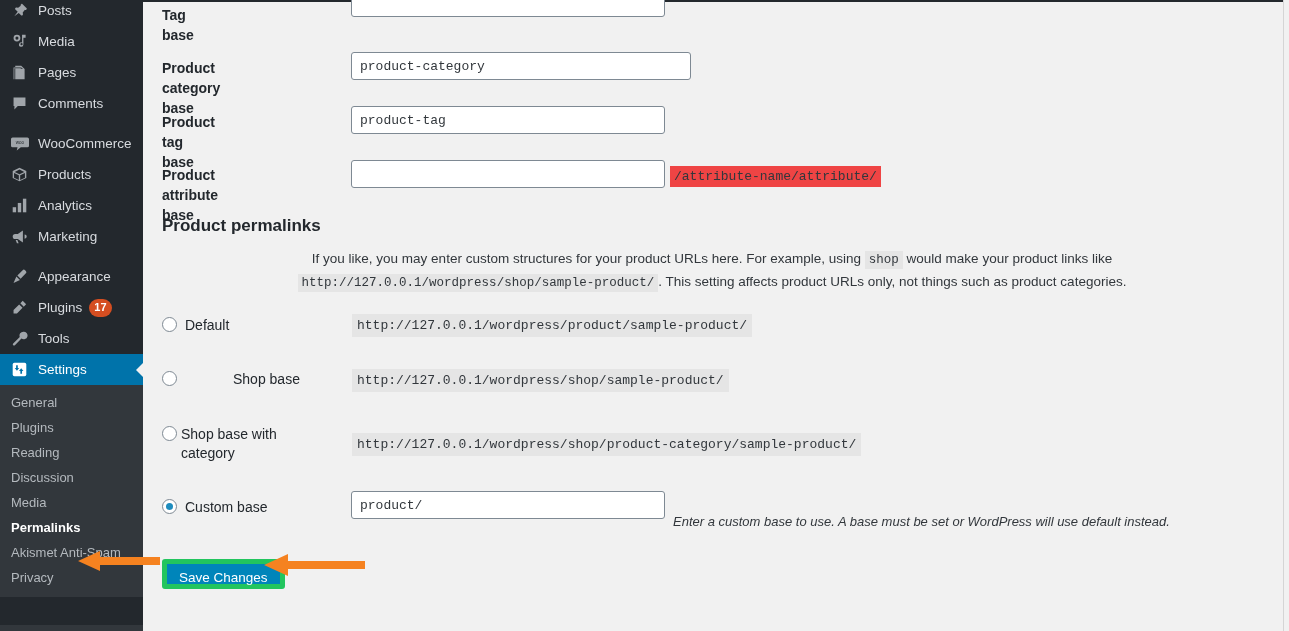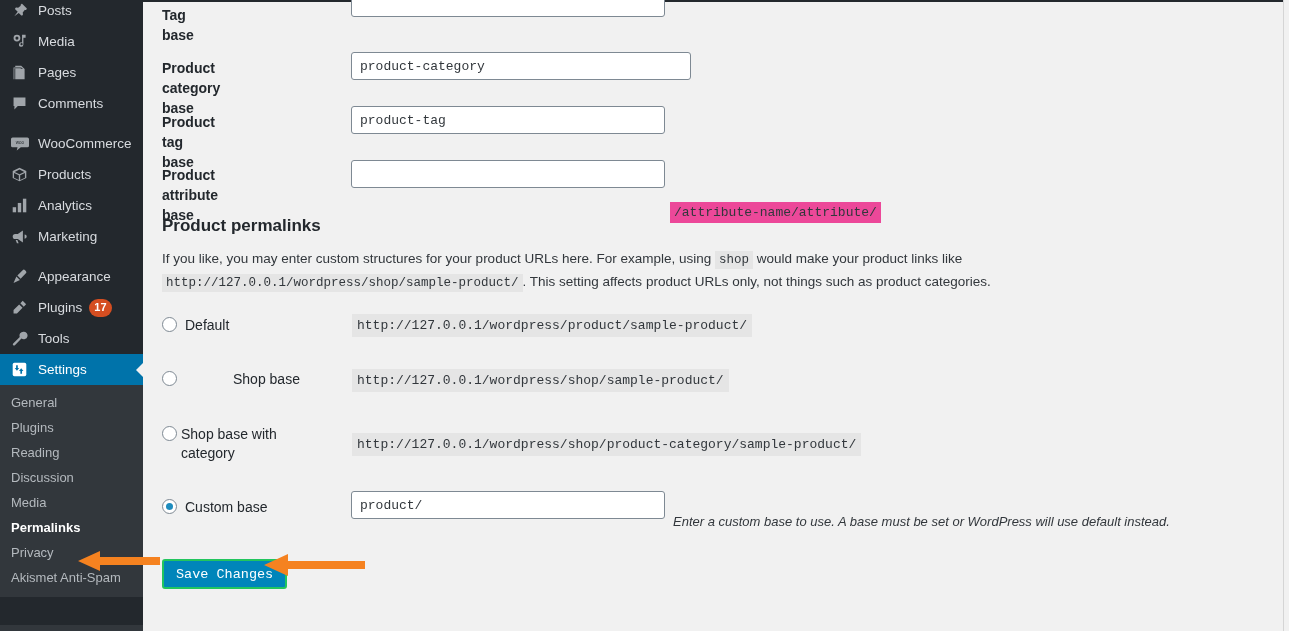--- a/index.html
+++ b/index.html
@@ -115,45 +115,45 @@
     background: #fff;
     color: #32373c;
     font-family: "Liberation Mono", monospace;
     font-size: 13px;
     padding: 0 8px;
     outline: none;
     line-height: 26px;
   }
   .code-hint {
     position: absolute;
-    background: #ec4899;
+    background: #ef4444;
     color: #32373c;
     font-family: "Liberation Mono", monospace;
     font-size: 13px;
     padding: 2px 4px;
     white-space: nowrap;
     line-height: 17px;
-    margin-top: 36px;
   }
 
   h2.section-title {
     position: absolute;
     margin: 0;
     font-size: 17px;
     font-weight: bold;
     color: #23282d;
     line-height: 22px;
   }
   p.section-desc {
     position: absolute;
     margin: 0;
     width: 1100px;
     font-size: 13.5px;
     color: #32373c;
     line-height: 21px;
+    text-align: center;
   }
   p.section-desc code {
     background: #e5e5e5;
     font-family: "Liberation Mono", monospace;
     font-size: 12.5px;
     padding: 2px 4px;
   }
 
   .radio-row { position: absolute; }
   .radio-dot {
@@ -196,24 +196,24 @@
     line-height: 20px;
     white-space: nowrap;
   }
 
   #save-btn {
     position: absolute;
     left: 19px; top: 559px;
     height: 30px;
     padding: 0 12px;
     background: #0085ba;
-    border: 2px solid #22c55e;
+    border: 5px solid #22c55e;
     border-radius: 3px;
     color: #fff;
-    font-family: Liberation Mono, monospace;
+    font-family: Liberation Sans, sans-serif;
     font-size: 13.5px;
     line-height: 28px;
     cursor: pointer;
   }
 
   
   .arrow { position: absolute; }
 </style>
 </head>
 <body>
@@ -343,22 +343,22 @@
         <span class="nub"></span>
       </div>
 
       <div class="submenu">
         <span class="sub-item">General</span>
         <span class="sub-item">Plugins</span>
         <span class="sub-item">Reading</span>
         <span class="sub-item">Discussion</span>
         <span class="sub-item">Media</span>
         <span class="sub-item current">Permalinks</span>
+        <span class="sub-item">Akismet Anti-Spam</span>
         <span class="sub-item">Privacy</span>
-        <span class="sub-item">Akismet Anti-Spam</span>
       </div>
 
     </div>
   </div>
   <div id="sidebar-bottom-strip"></div>
 
   <div id="content">
     <div id="topline"></div>
 
     <div class="form-table">

